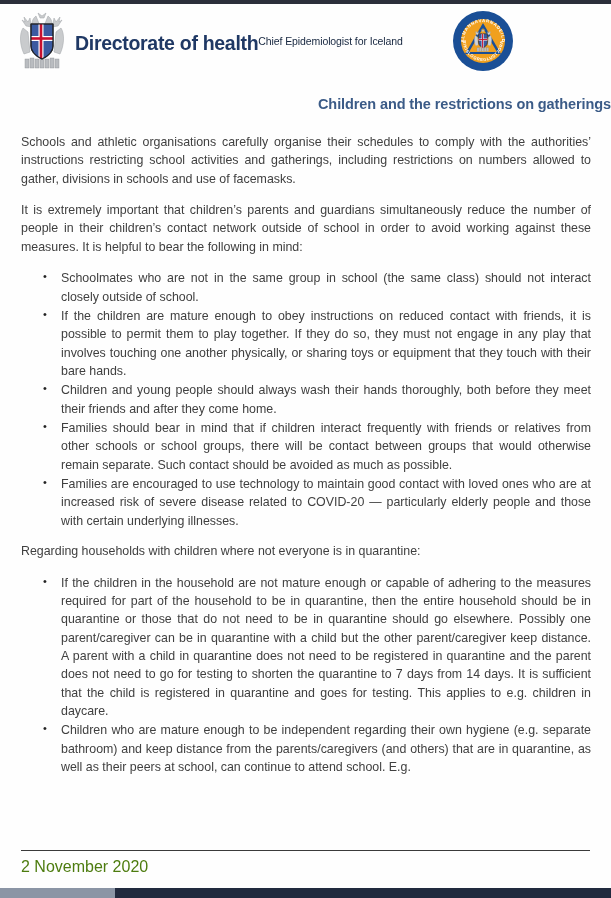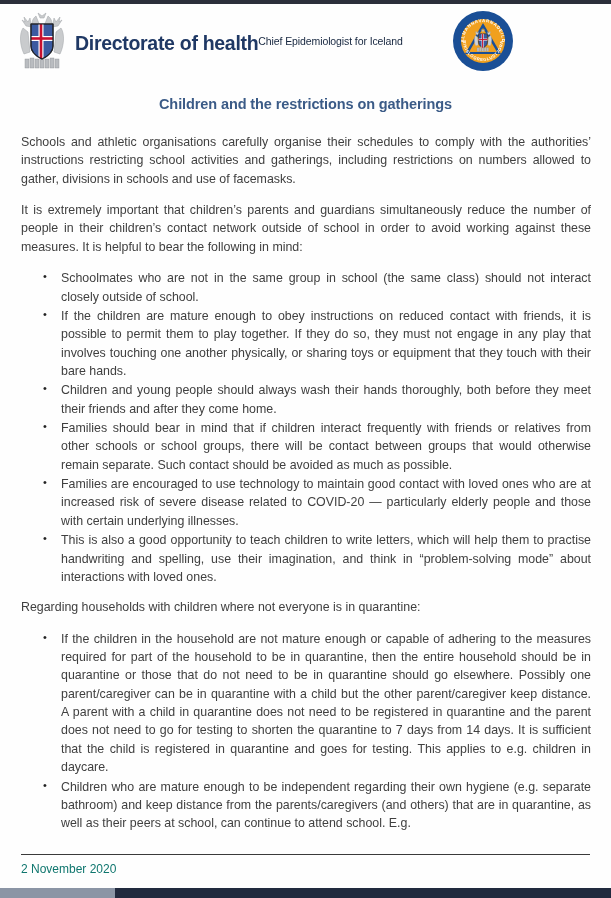--- a/index.html
+++ b/index.html
@@ -104,21 +104,21 @@
     width: 62px;
     height: 62px;
   }
 
   
   .doc-title {
     position: absolute;
     left: 0;
     top: 96px;
     width: 611px;
-    text-align: center;
+    text-align: right;
     font-size: 14.5px;
     font-weight: bold;
     color: #3b5b87;
     letter-spacing: -0.1px;
   }
 
   .content {
     position: absolute;
     left: 21px;
     top: 133px;
@@ -168,22 +168,22 @@
     bottom: 22px;
     width: 569px;
   }
   .footer-rule {
     width: 100%;
     height: 1px;
     background: #3a3a3a;
     margin-bottom: 7px;
   }
   .footer-date {
-    font-size: 12px;
-    color: #0f766e;
+    font-size: 16px;
+    color: #4d7c0f;
   }
 </style>
 </head>
 <body>
 
 <div class="page">
 
   <div class="top-strip"></div>
 
   <div class="header">
@@ -278,21 +278,20 @@
 
     <p class="para">Schools and athletic organisations carefully organise their schedules to comply with the authorities’ instructions restricting school activities and gatherings, including restrictions on numbers allowed to gather, divisions in schools and use of facemasks.</p>
     <p class="para">It is extremely important that children’s parents and guardians simultaneously reduce the number of people in their children’s contact network outside of school in order to avoid working against these measures. It is helpful to bear the following in mind:</p>
 
     <ul class="bullets">
       <li>Schoolmates who are not in the same group in school (the same class) should not interact closely outside of school.</li>
       <li>If the children are mature enough to obey instructions on reduced contact with friends, it is possible to permit them to play together. If they do so, they must not engage in any play that involves touching one another physically, or sharing toys or equipment that they touch with their bare hands.</li>
       <li>Children and young people should always wash their hands thoroughly, both before they meet their friends and after they come home.</li>
       <li>Families should bear in mind that if children interact frequently with friends or relatives from other schools or school groups, there will be contact between groups that would otherwise remain separate. Such contact should be avoided as much as possible.</li>
       <li>Families are encouraged to use technology to maintain good contact with loved ones who are at increased risk of severe disease related to COVID-20 — particularly elderly people and those with certain underlying illnesses.</li>
-      <li>This is also a good opportunity to teach children to write letters, which will help them to practise handwriting and spelling, use their imagination, and think in “problem-solving mode” about interactions with loved ones.</li>
     </ul>
 
     <p class="para section-lead">Regarding households with children where not everyone is in quarantine:</p>
 
     <ul class="bullets">
       <li>If the children in the household are not mature enough or capable of adhering to the measures required for part of the household to be in quarantine, then the entire household should be in quarantine or those that do not need to be in quarantine should go elsewhere. Possibly one parent/caregiver can be in quarantine with a child but the other parent/caregiver keep distance. A parent with a child in quarantine does not need to be registered in quarantine and the parent does not need to go for testing to shorten the quarantine to 7 days from 14 days. It is sufficient that the child is registered in quarantine and goes for testing. This applies to e.g. children in daycare.</li>
       <li>Children who are mature enough to be independent regarding their own hygiene (e.g. separate bathroom) and keep distance from the parents/caregivers (and others) that are in quarantine, as well as their peers at school, can continue to attend school. E.g.</li>
     </ul>
   </div>
 

